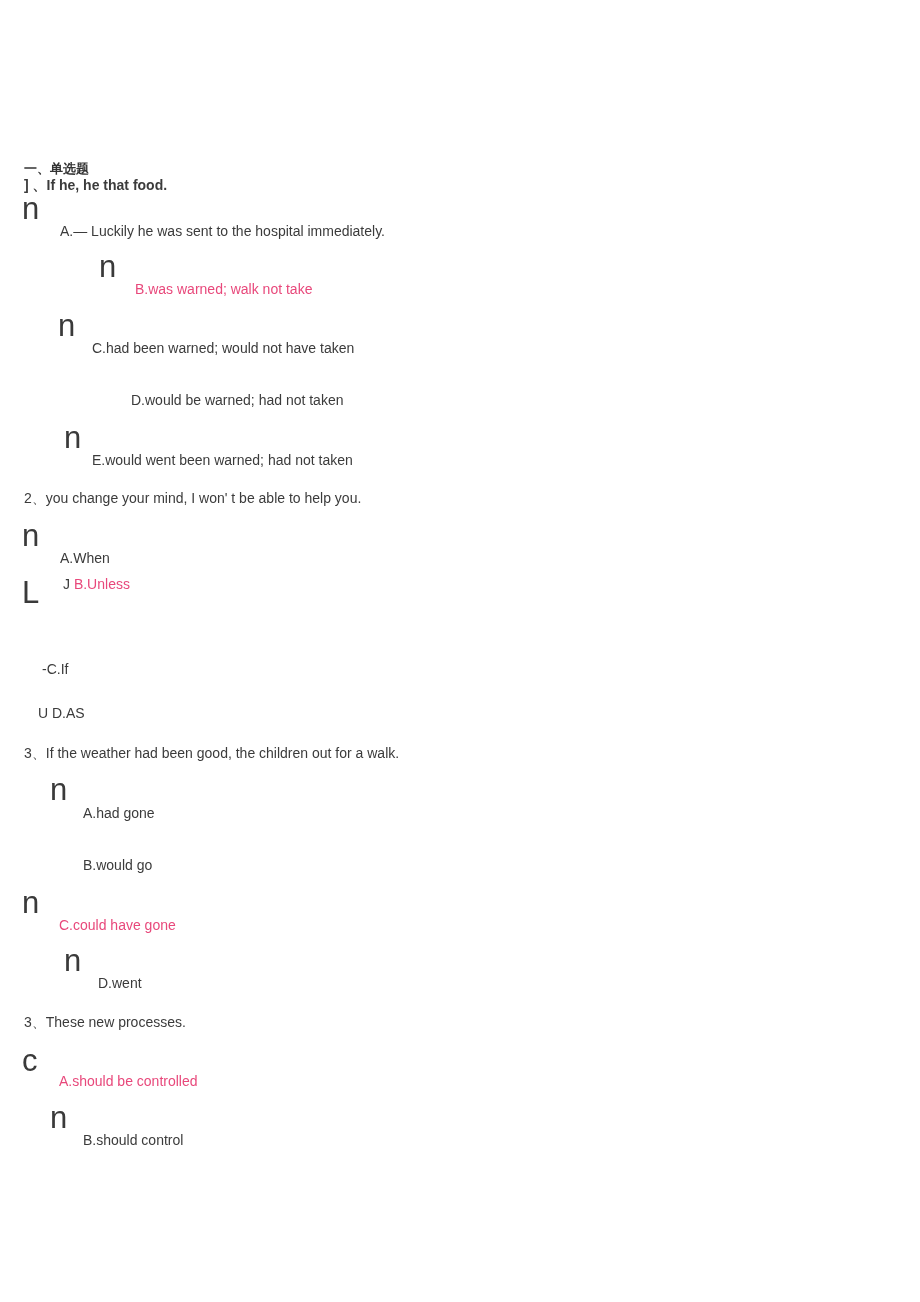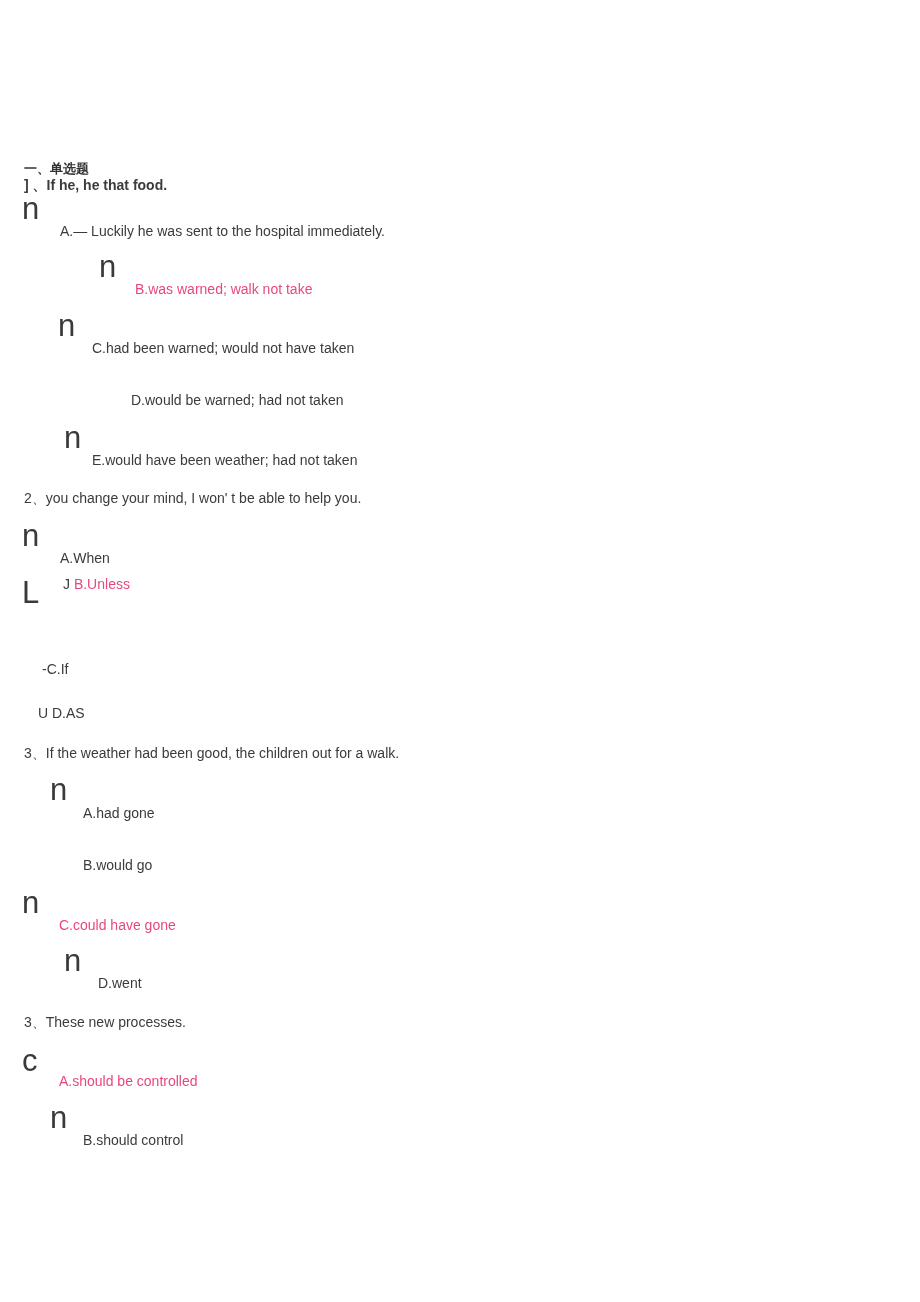--- a/index.html
+++ b/index.html
@@ -53,21 +53,21 @@
 
   <div class="art" style="left:99px; top:251px;">n</div>
   <div class="t hl" style="left:135px; top:281px;">B.was warned; walk not take</div>
 
   <div class="art" style="left:58px; top:310px;">n</div>
   <div class="t" style="left:92px; top:340px;">C.had been warned; would not have taken</div>
 
   <div class="t" style="left:119px; top:392px;margin-left:12px;">D.would be warned; had not taken</div>
 
   <div class="art" style="left:64px; top:422px;">n</div>
-  <div class="t" style="left:92px; top:452px;">E.would have been weather; had not taken</div>
+  <div class="t" style="left:92px; top:452px;">E.would went been warned; had not taken</div>
 
   <div class="t" style="left:24px; top:490px;">2、you change your mind, I won' t be able to help you.</div>
 
   <div class="art" style="left:22px; top:520px;">n</div>
   <div class="t" style="left:60px; top:550px;">A.When</div>
 
   <div class="art" style="left:22px; top:577px;">L</div>
   <div class="t" style="left:23px; top:576px;margin-left:40px;"><span>J </span><span class="hl">B.Unless</span></div>
 
   <div class="t" style="left:42px; top:661px;"><span>-</span><span>C.If</span></div>

